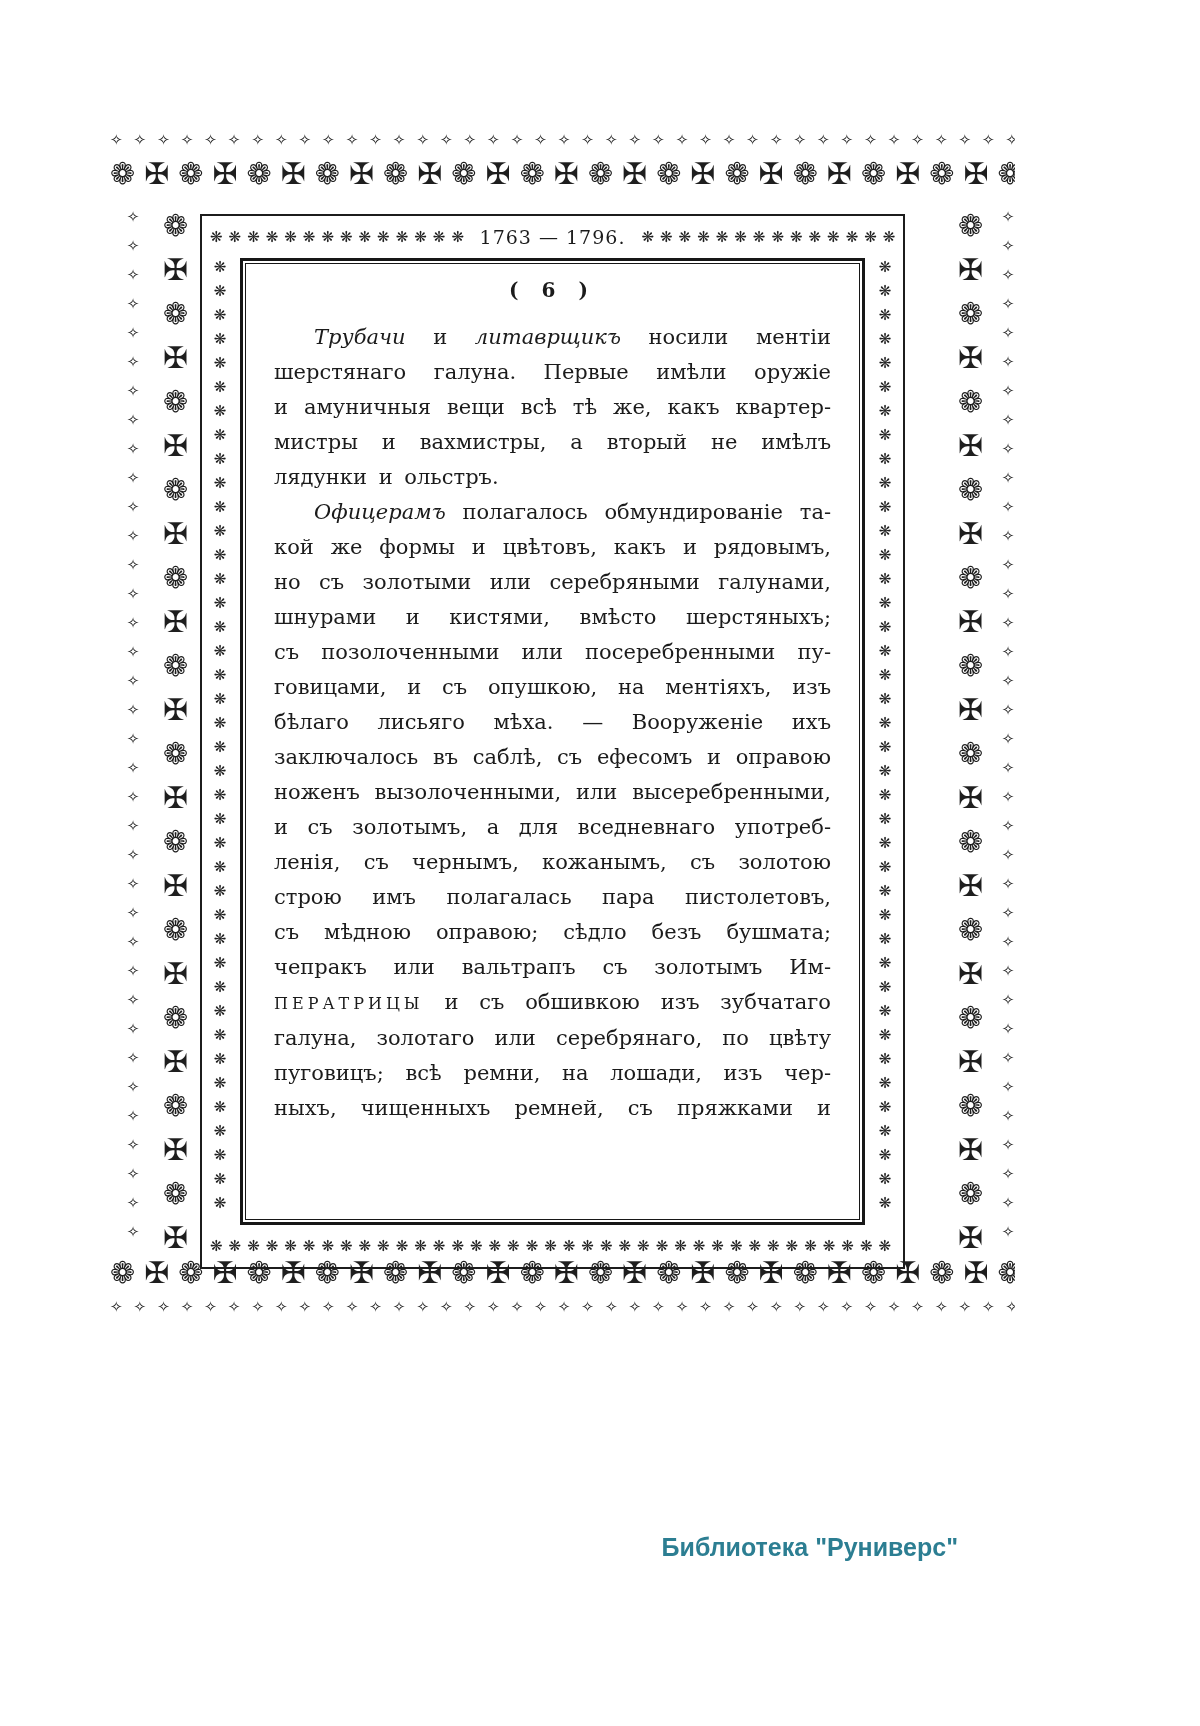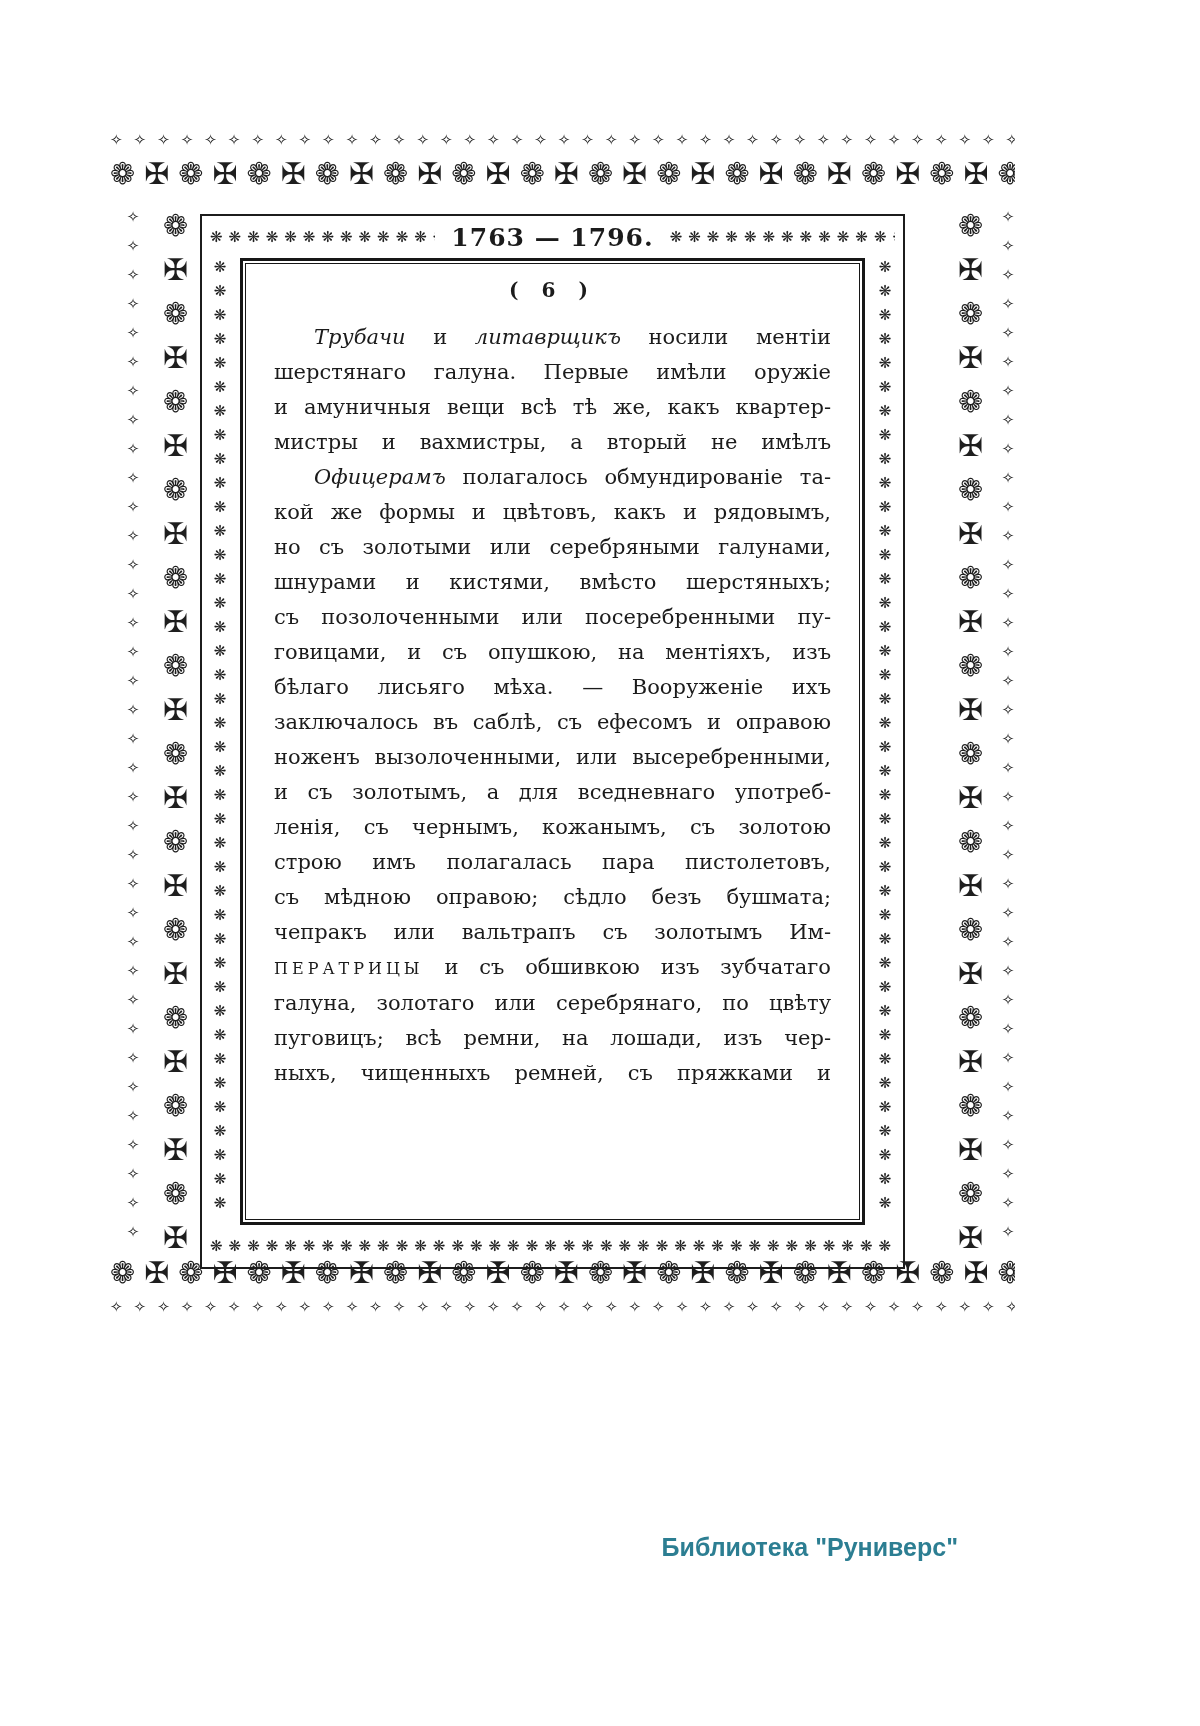--- a/index.html
+++ b/index.html
@@ -25,21 +25,21 @@
   .col-pendant { font-size:15px; letter-spacing:11px; width:30px; }
   .col-main { font-size:30px; letter-spacing:9px; width:50px; }
 
   
   .outer-box {
     position:absolute; left:90px; right:110px; top:86px; bottom:64px;
     border:2px solid #1c1c1c; display:flex; flex-direction:column;
   }
   .band { height:42px; display:flex; align-items:center; padding:0 8px; overflow:hidden; }
   .chain { flex:1; overflow:hidden; white-space:nowrap; text-align:center; font-size:15px; letter-spacing:6px; height:22px; line-height:22px; color:#1e1e1e; }
-  .years-label { padding:0 16px; font-weight:bold; font-size:25px; letter-spacing:1px; white-space:nowrap; }
+  .years-label { padding:0 16px; font-weight:normal; font-size:19px; letter-spacing:1px; white-space:nowrap; }
   .middle { flex:1; display:flex; min-height:0; }
   .chain-v { width:36px; overflow:hidden; display:flex; justify-content:center; }
   .chain-v span { writing-mode:vertical-rl; text-orientation:upright; font-size:15px; letter-spacing:6px; color:#1e1e1e; }
   .inner-box { flex:1; border:3px solid #171717; padding:2px; margin:0 2px; min-width:0; }
   .inner-box-line { border:1px solid #171717; height:100%; padding:14px 28px 8px 28px; overflow:hidden; }
 
   
   .page-number { text-align:center; font-weight:bold; font-size:20px; letter-spacing:8px; margin-bottom:18px; }
   .paragraph { margin:0; }
   .line {
@@ -97,20 +97,21 @@
 
         <div class="inner-box">
           <div class="inner-box-line">
             <div class="page-number">( 6 )</div>
             <div>
                 <div class="paragraph">
                   <div class="line first"><span class="seg-i">Трубачи</span><span class="seg-n"> и </span><span class="seg-i">литаврщикъ</span><span class="seg-n"> носили ментіи</span></div>
                   <div class="line"><span class="seg-n">шерстянаго галуна. Первые имѣли оружіе</span></div>
                   <div class="line"><span class="seg-n">и амуничныя вещи всѣ тѣ же, какъ квартер-</span></div>
                   <div class="line"><span class="seg-n">мистры и вахмистры, а вторый не имѣлъ</span></div>
+                  <div class="line nolast"><span class="seg-n">лядунки и ольстръ.</span></div>
                 </div>
                 <div class="paragraph">
                   <div class="line first"><span class="seg-i">Офицерамъ</span><span class="seg-n"> полагалось обмундированіе та-</span></div>
                   <div class="line"><span class="seg-n">кой же формы и цвѣтовъ, какъ и рядовымъ,</span></div>
                   <div class="line"><span class="seg-n">но съ золотыми или серебряными галунами,</span></div>
                   <div class="line"><span class="seg-n">шнурами и кистями, вмѣсто шерстяныхъ;</span></div>
                   <div class="line"><span class="seg-n">съ позолоченными или посеребренными пу-</span></div>
                   <div class="line"><span class="seg-n">говицами, и съ опушкою, на ментіяхъ, изъ</span></div>
                   <div class="line"><span class="seg-n">бѣлаго лисьяго мѣха. — Вооруженіе ихъ</span></div>
                   <div class="line"><span class="seg-n">заключалось въ саблѣ, съ ефесомъ и оправою</span></div>

